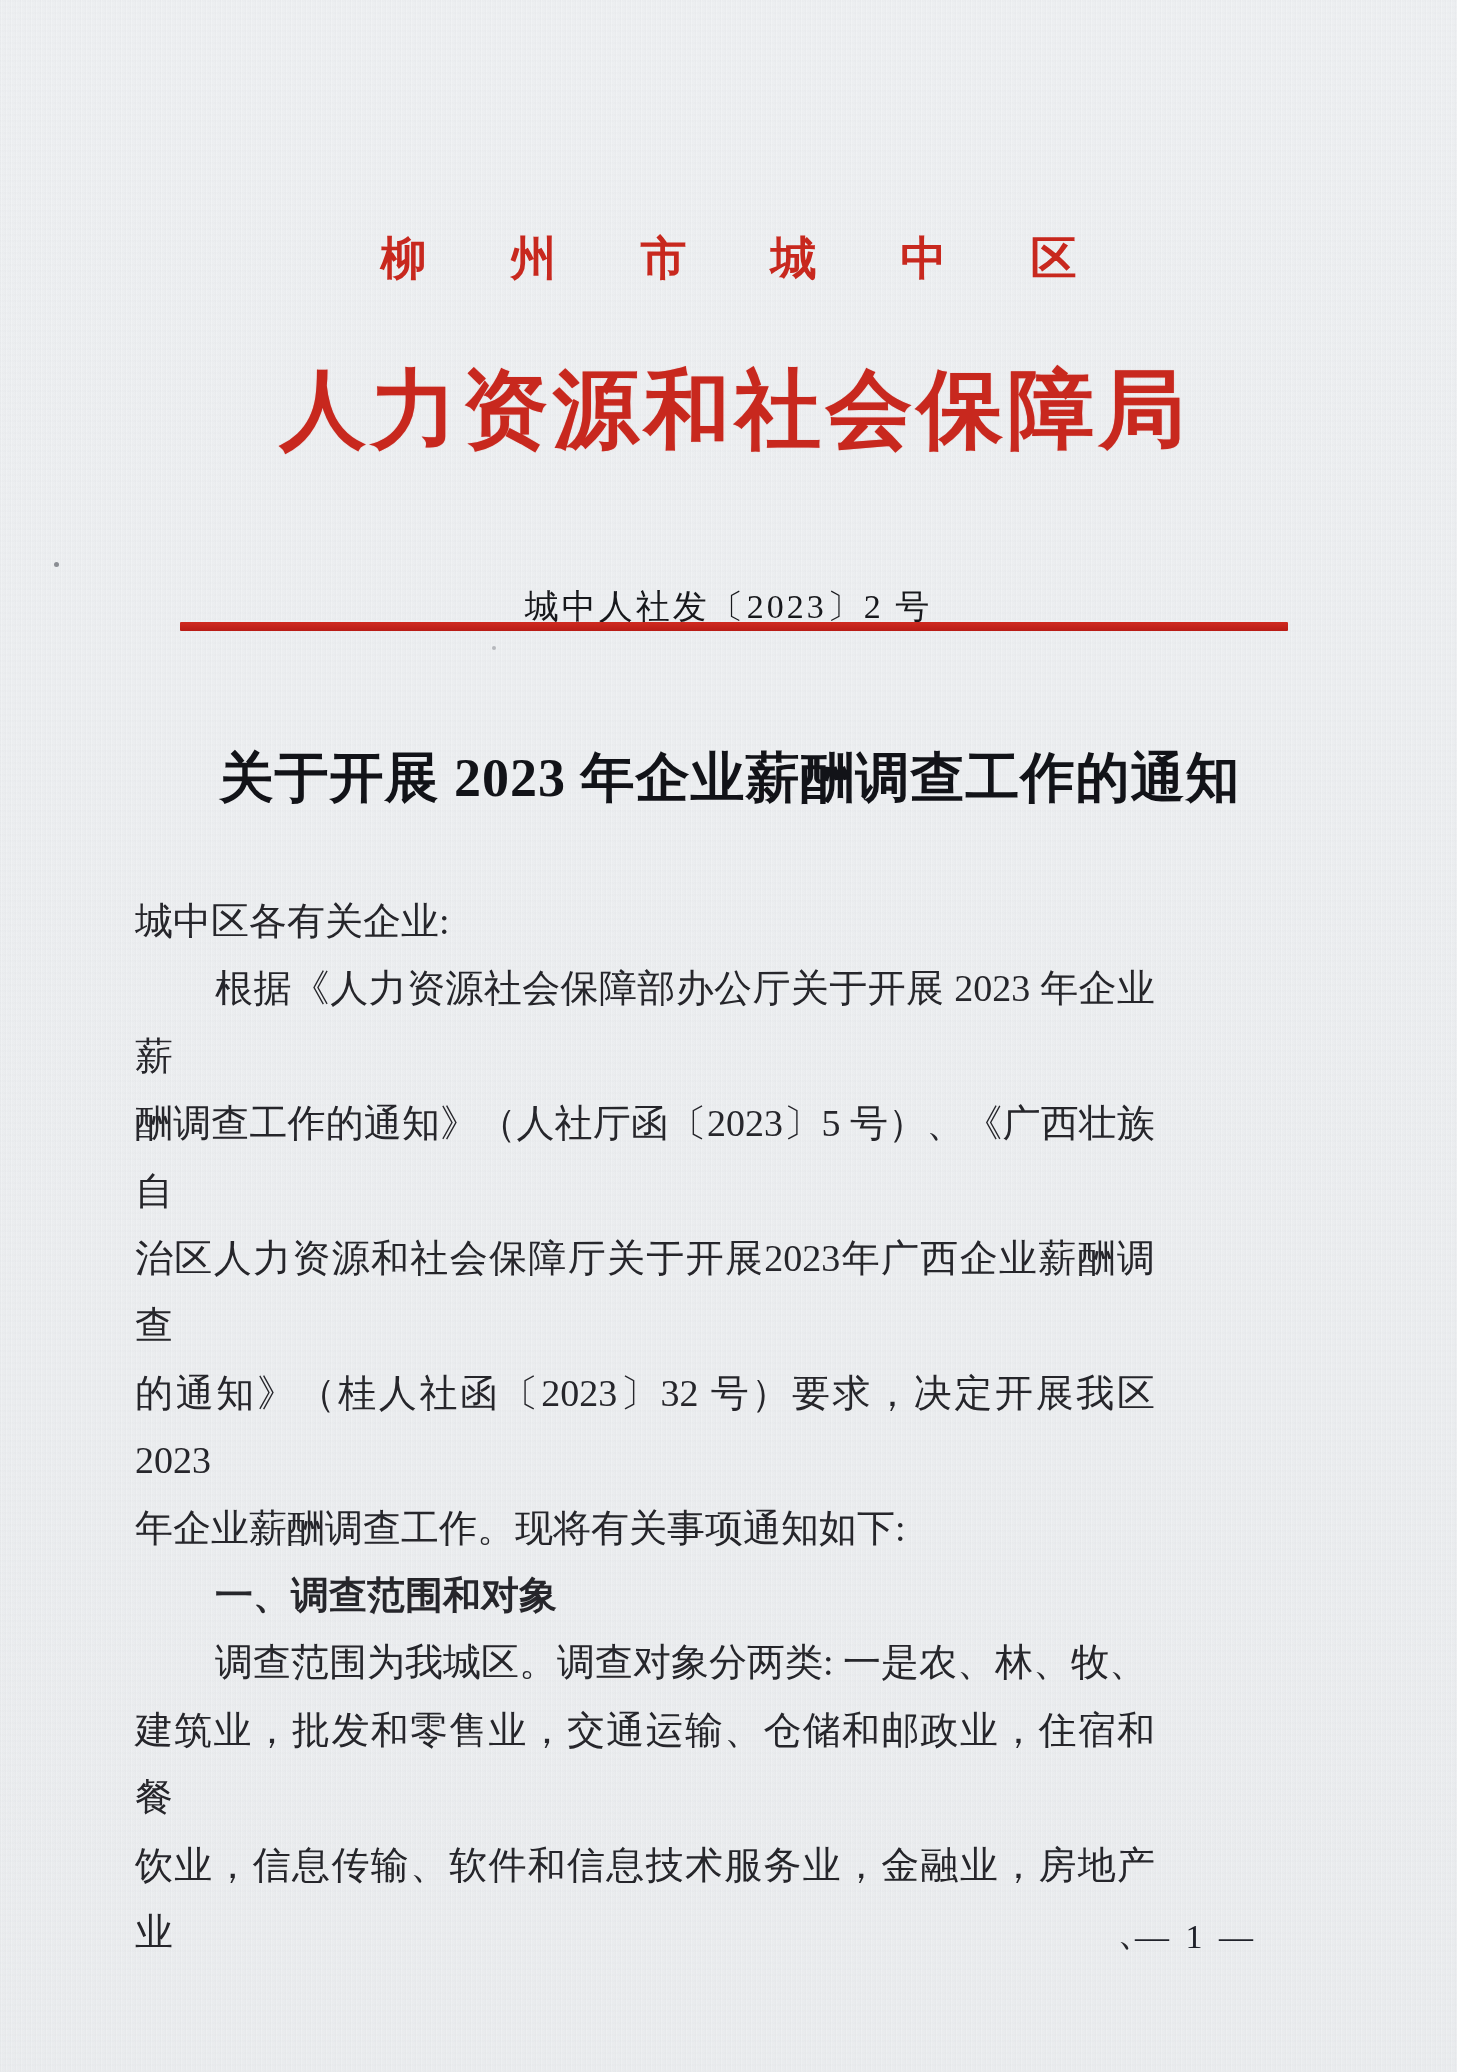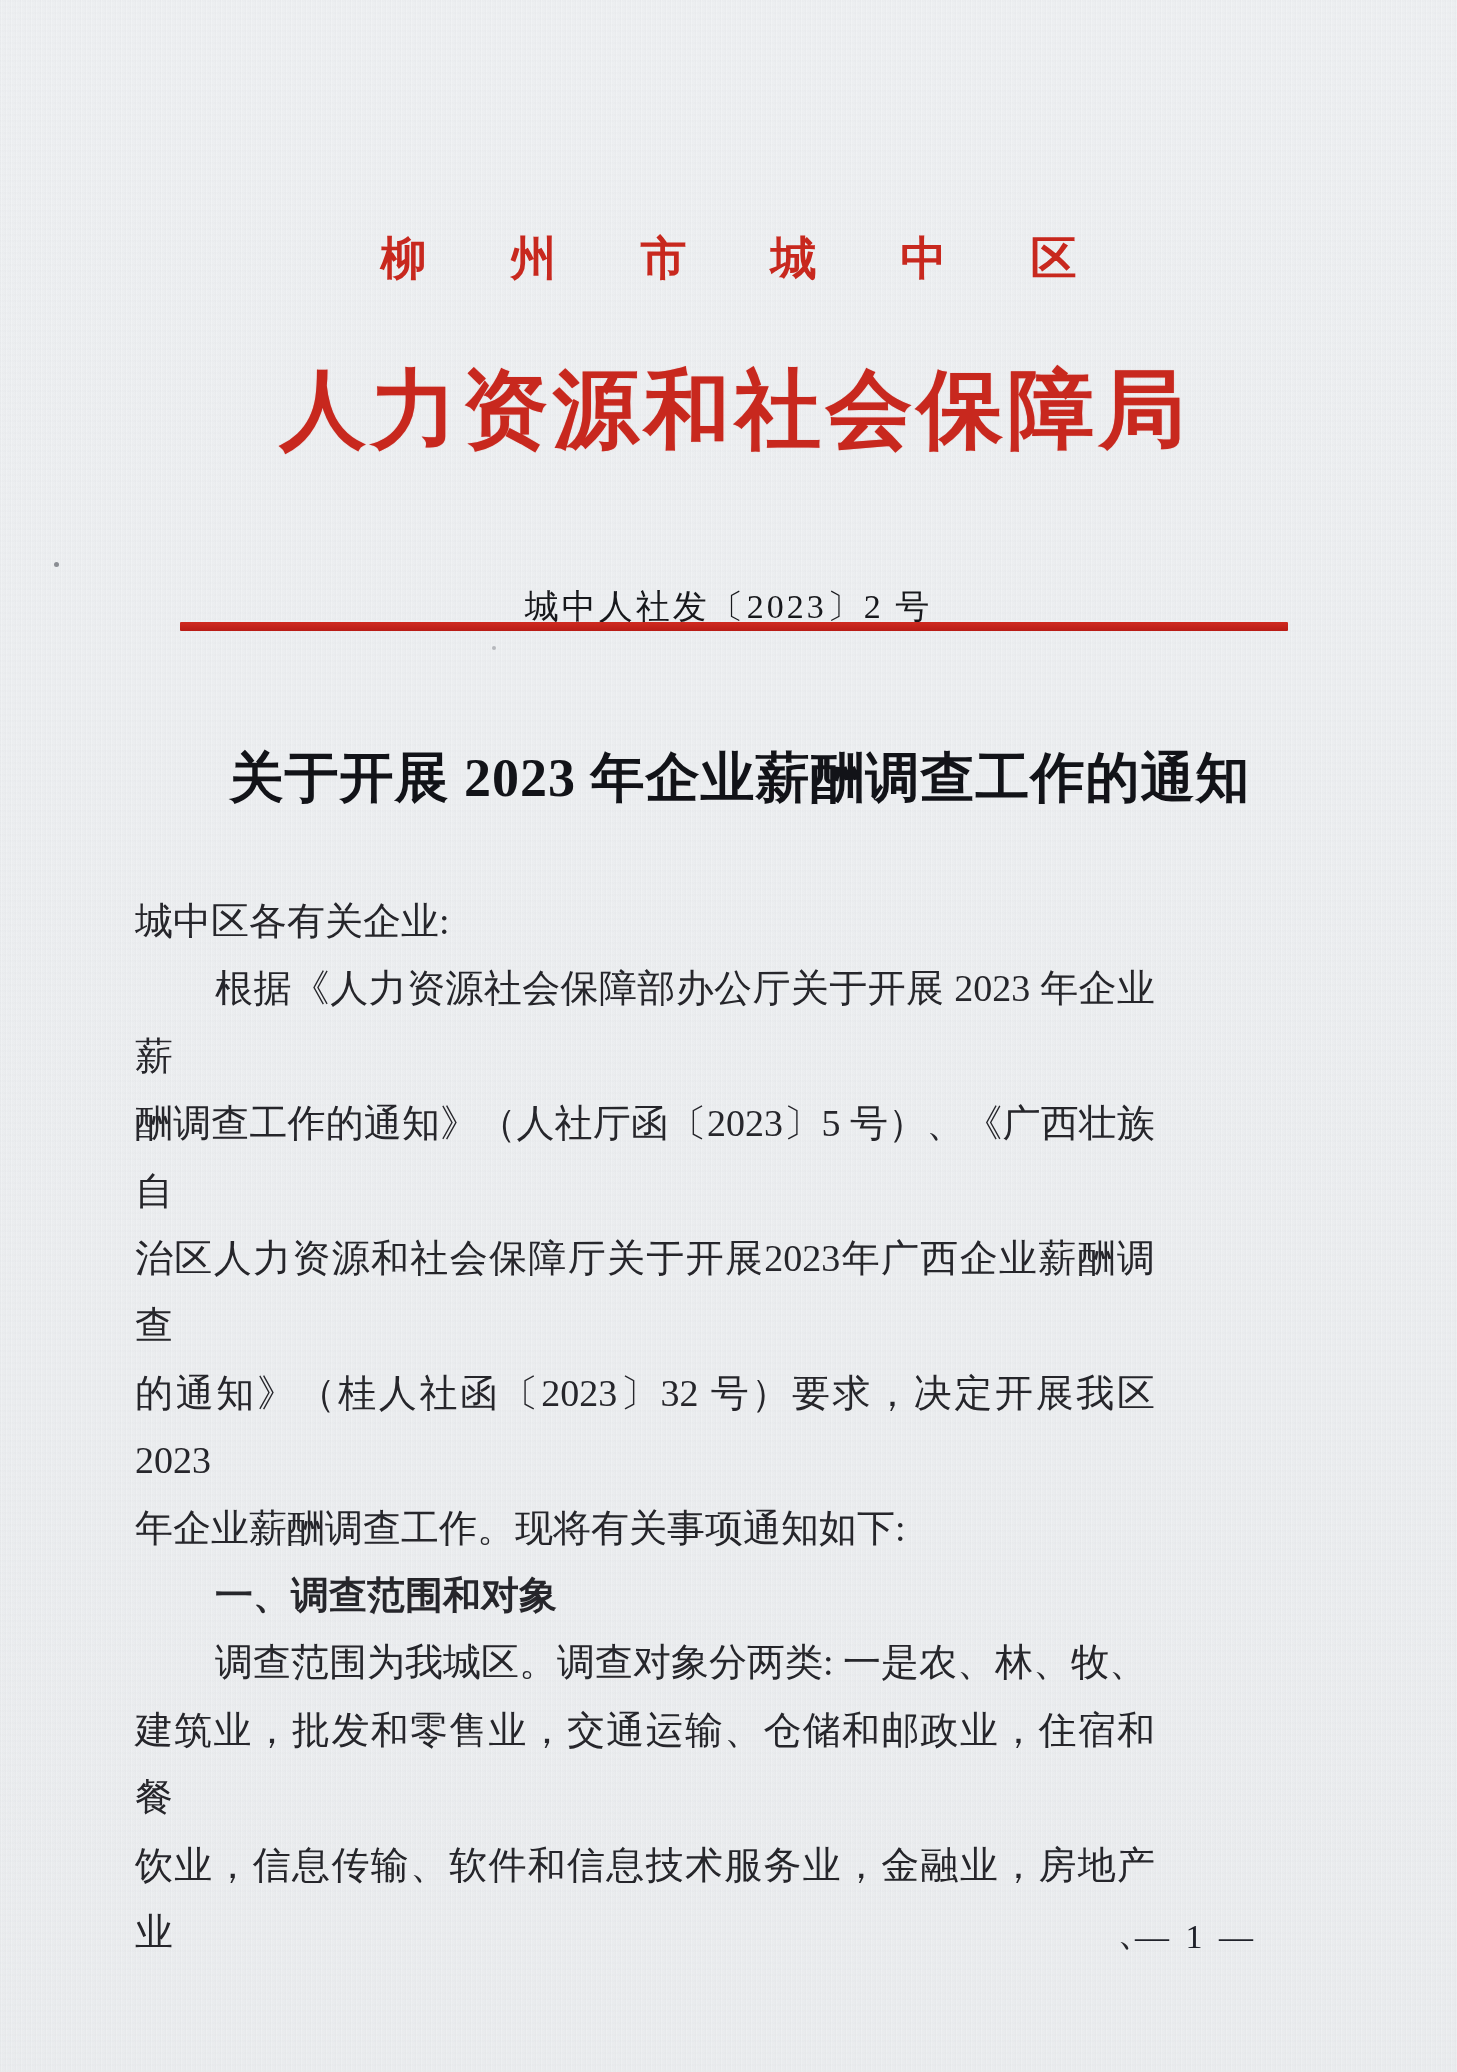--- a/index.html
+++ b/index.html
@@ -44,21 +44,21 @@
     white-space:nowrap;
     margin-top:24px;
   }
   .red-divider{
     position:absolute;top:622px;left:180px;
     width:1108px;height:9px;
     background:linear-gradient(#d02a20,#b81c16);
     border-radius:1px;
   }
   .doc-title{
-    position:absolute;top:742px;left:160px;width:1160px;
+    position:absolute;top:742px;left:150px;width:1160px;
     text-align:center;
     font-size:54px;font-weight:bold;
     color:#121318;
     letter-spacing:1px;
     white-space:nowrap;
   }
   .body-text{
     position:absolute;top:888px;left:135px;width:1020px;
     font-size:38px;
     line-height:67.4px;

